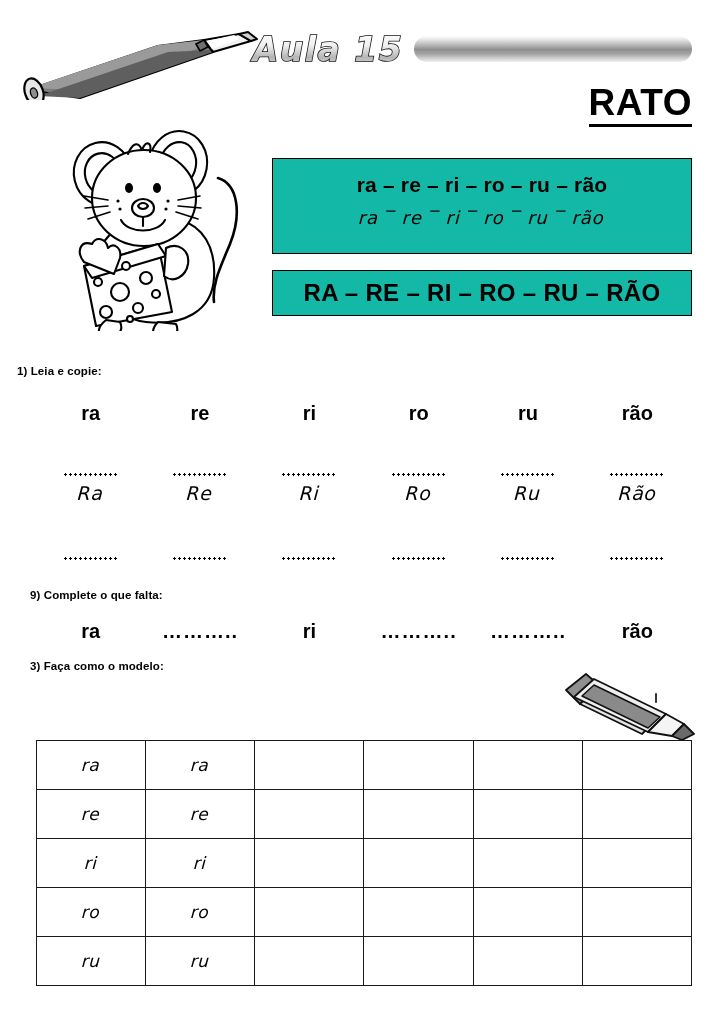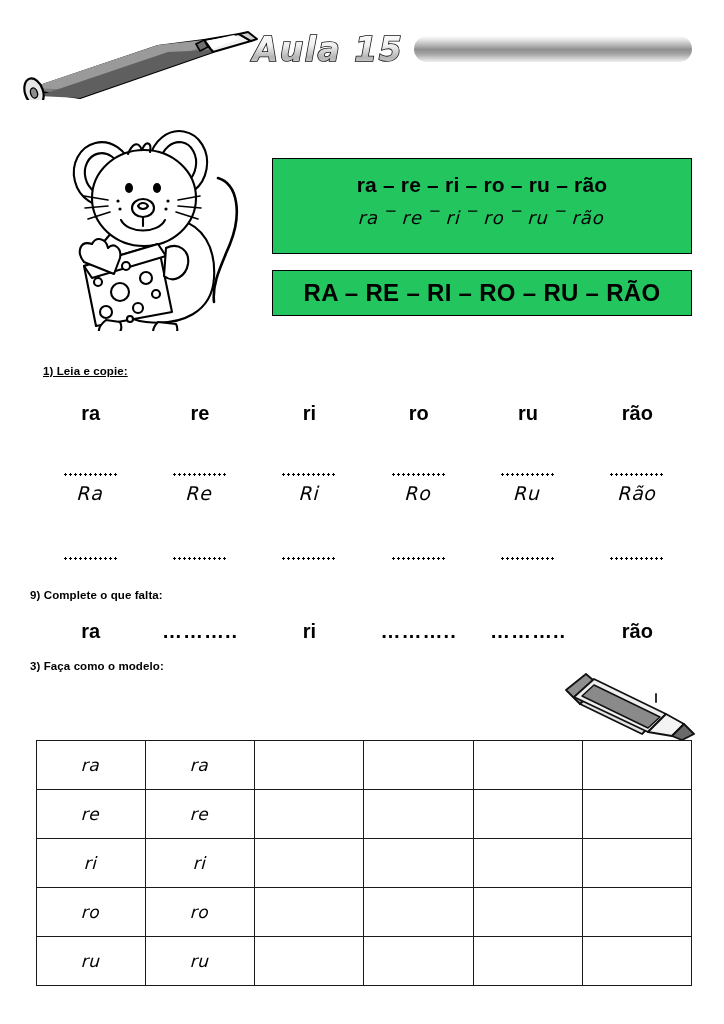--- a/index.html
+++ b/index.html
@@ -43,21 +43,21 @@
     padding-bottom: 3px;
   }
 
   
   .mouse { position: absolute; left: 62px; top: 116px; width: 208px; height: 215px; }
 
   
   .box {
     position: absolute;
     border: 1.5px solid #000;
-    background: #22c55e;
+    background: #14b8a6;
     box-sizing: border-box;
   }
   #box-print { left: 272px; top: 158px; width: 420px; height: 96px; }
   #box-upper { left: 272px; top: 270px; width: 420px; height: 46px; }
 
   .box-line-print {
     text-align: center;
     font-size: 21px; font-weight: bold;
     margin-top: 14px;
     letter-spacing: 0.2px;
@@ -77,21 +77,21 @@
     line-height: 43px;
     letter-spacing: 0.3px;
   }
 
   
   .ex-head {
     position: absolute;
     font-size: 11.5px; font-weight: bold;
     letter-spacing: 0.1px;
   }
-  #ex1-head { left: 43px; top: 365px; text-decoration: underline; }
+  #ex1-head { left: 17px; top: 365px; }
   #ex2-head { left: 30px; top: 589px; }
   #ex3-head { left: 30px; top: 660px; }
 
   
   .cols6 {
     position: absolute;
     left: 36px; width: 656px;
     display: grid;
     grid-template-columns: repeat(6, 1fr);
   }
@@ -185,20 +185,21 @@
           <stop offset="70%" stop-color="#b5b5b5"></stop>
           <stop offset="100%" stop-color="#e4e4e4"></stop>
         </linearGradient>
       </defs>
       <text id="aula-svg-text" x="90" y="36" text-anchor="middle" font-family="'DejaVu Sans', sans-serif" font-size="33" font-weight="bold" font-style="italic" fill="url(#aulaGrad)" stroke="#111" stroke-width="1.6" paint-order="stroke" letter-spacing="1.5">Aula 15</text>
     </svg>
   </div>
 
   <div class="gray-bar"></div>
 
+  <div class="rato">RATO</div>
 
   <div class="mouse">
     <svg viewBox="0 0 208 215" width="208" height="215" aria-hidden="true">
       <g fill="#fff" stroke="#000" stroke-width="2.1" stroke-linejoin="round" stroke-linecap="round">
 
         <path d="M156,62 C176,68 180,98 168,128 C158,152 150,168 152,186" fill="none" stroke-width="2.6"></path>
 
         <ellipse cx="41" cy="58" rx="29" ry="32" transform="rotate(-14 41 58)"></ellipse>
         <ellipse cx="41" cy="58" rx="18" ry="21" transform="rotate(-14 41 58)" fill="#fff"></ellipse>
         <ellipse cx="116" cy="48" rx="29" ry="33" transform="rotate(10 116 48)"></ellipse>

